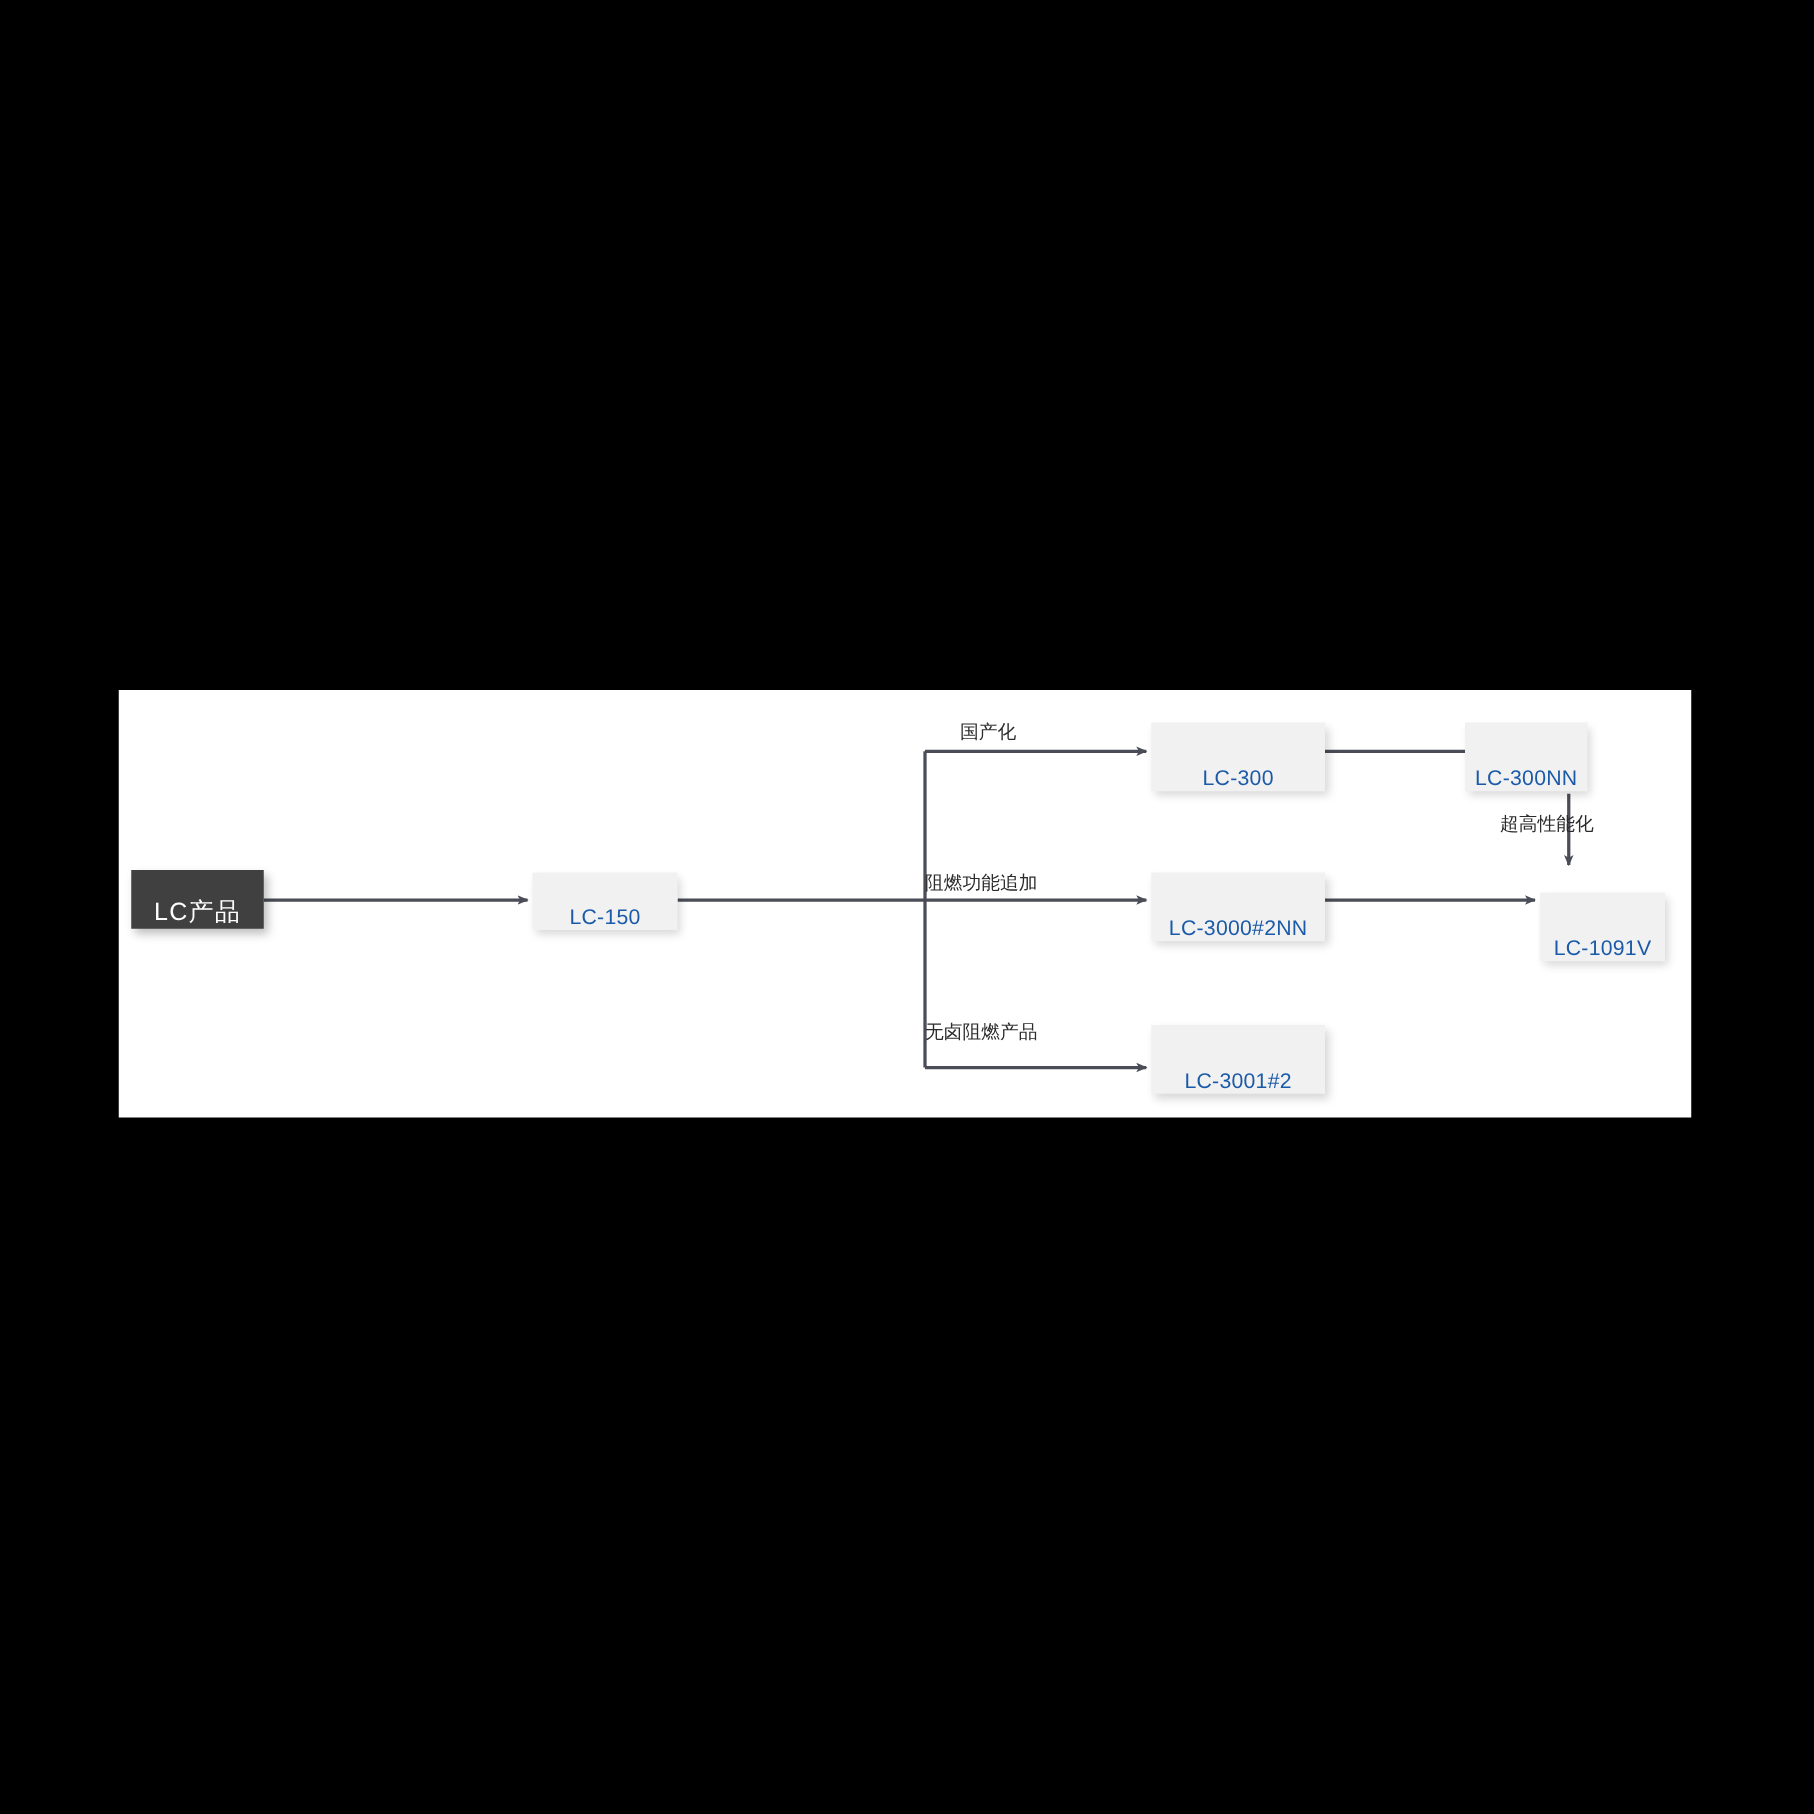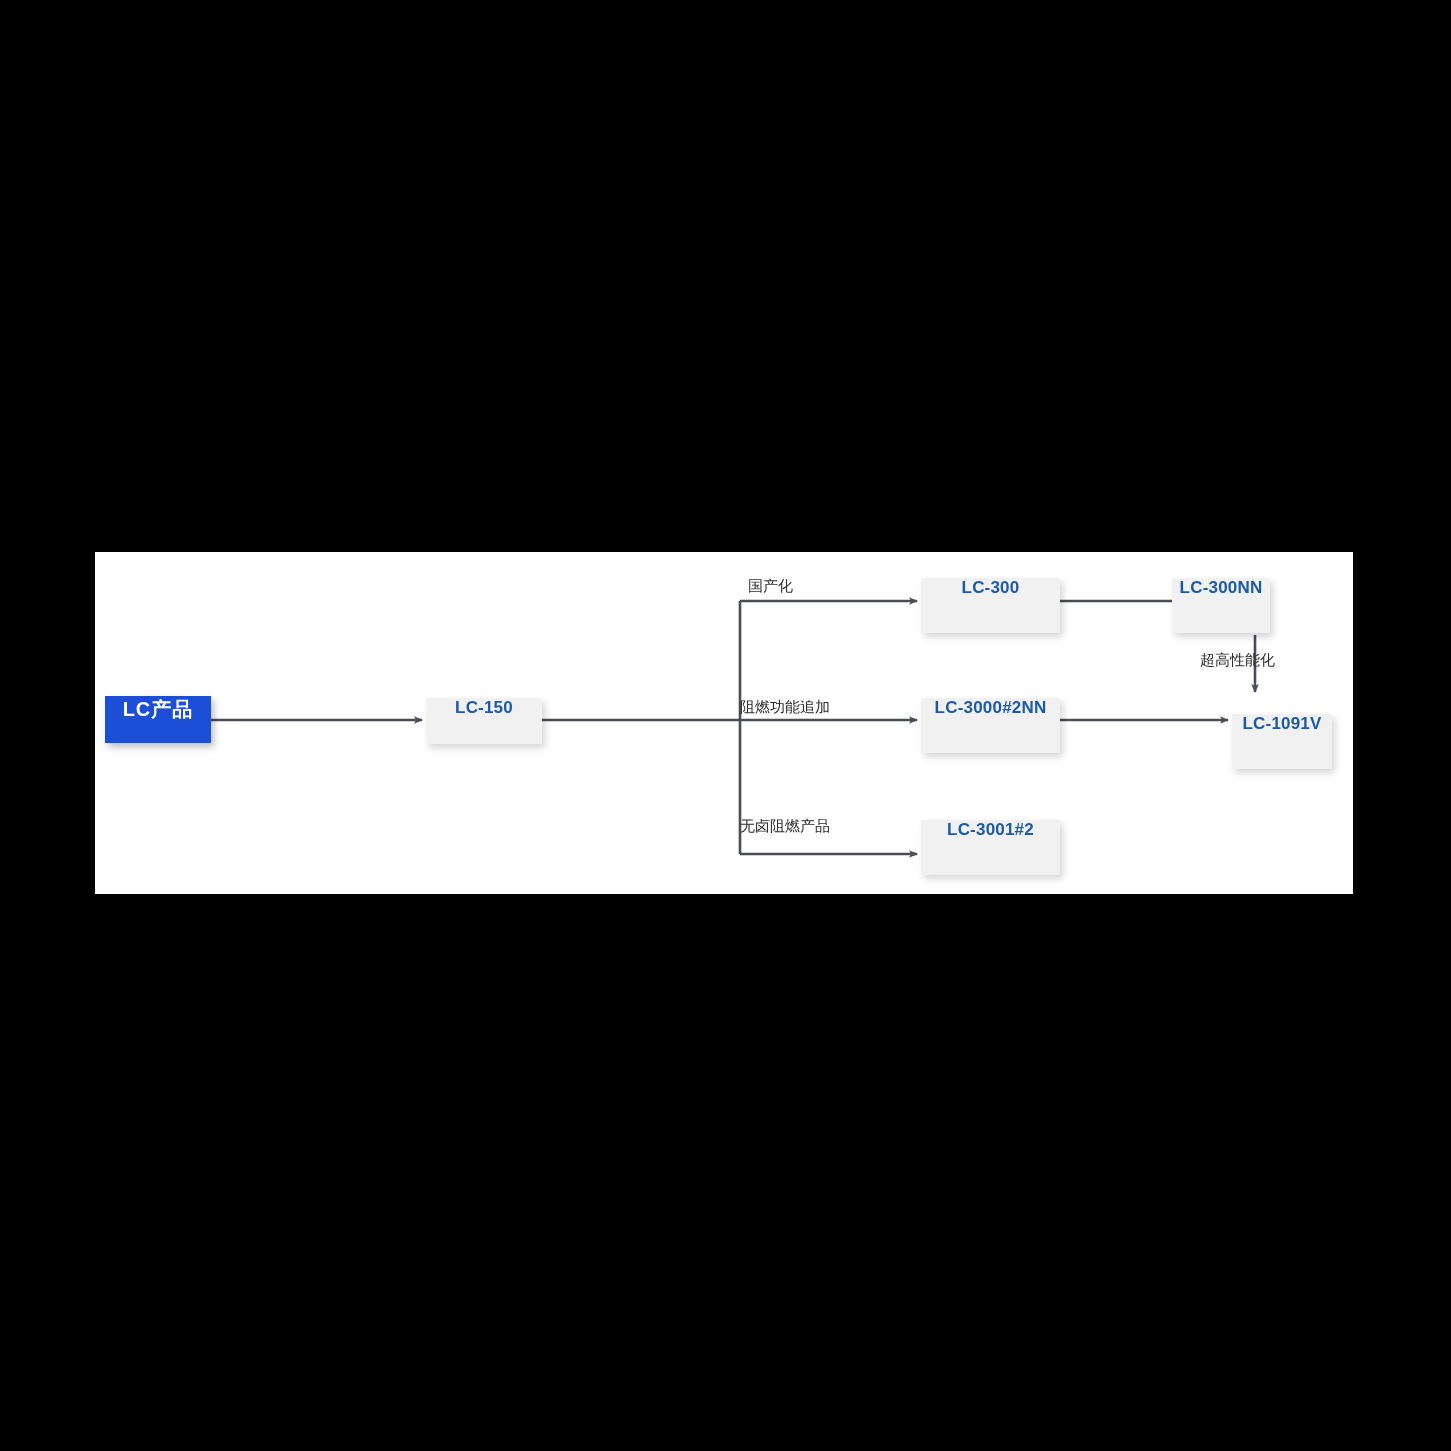--- a/index.html
+++ b/index.html
@@ -36,37 +36,37 @@
     top: 0;
     width: 1258px;
     height: 342px;
     pointer-events: none;
   }
 
   
   .node {
     position: absolute;
     display: flex;
-    align-items: flex-start;
+    align-items: flex-end;
     justify-content: center;
     box-sizing: border-box;
-    font-weight: bold;
+    font-weight: normal;
     letter-spacing: 0.2px;
     white-space: nowrap;
   }
 
   .node.grey {
     background: #f1f1f1;
     color: #1a5aa8;
     font-size: 17px;
     box-shadow: 3px 4px 7px rgba(0, 0, 0, 0.16);
   }
 
   .node.primary {
-    background: #1d4ed8;
+    background: #404040;
     color: #ffffff;
     font-size: 20px;
     letter-spacing: 1px;
     box-shadow: 3px 4px 7px rgba(0, 0, 0, 0.25);
   }
 
   
   .edge-label {
     position: absolute;
     font-size: 15px;
@@ -133,21 +133,21 @@
     </div>
 
     <div class="node grey" style="left:1137px; top:162px; width:100px; height:55px;">
       <span>LC-1091V</span>
     </div>
 
     <div class="node grey" style="left:826px; top:268px; width:139px; height:55px;">
       <span>LC-3001#2</span>
     </div>
 
-    <div class="edge-label" style="left:653px; top:26px;">国产化</div>
+    <div class="edge-label" style="left:673px; top:26px;">国产化</div>
 
     <div class="edge-label" style="left:645px; top:147px;text-align:center;">阻燃功能追加</div>
 
     <div class="edge-label" style="left:645px; top:266px;">无卤阻燃产品</div>
 
     <div class="edge-label" style="left:1081px; top:100px;margin-left:24px;">超高性能化</div>
 
   </div>
 </div>
 

